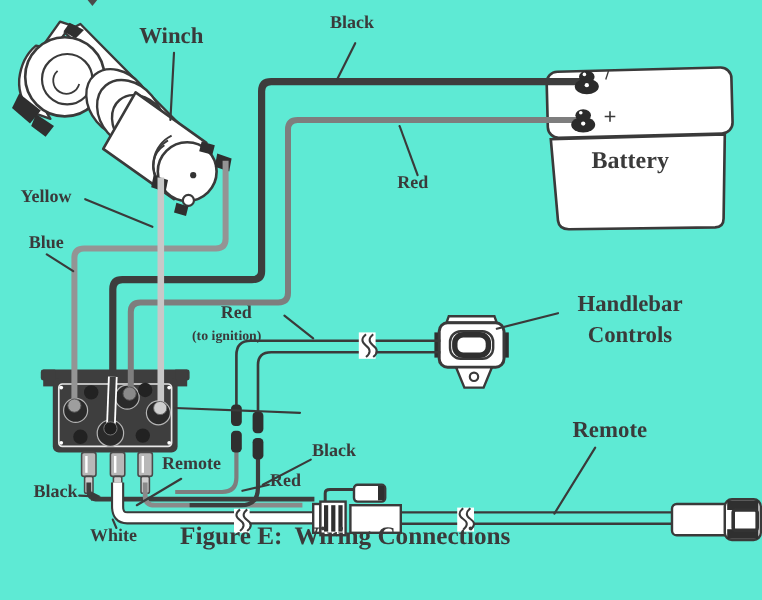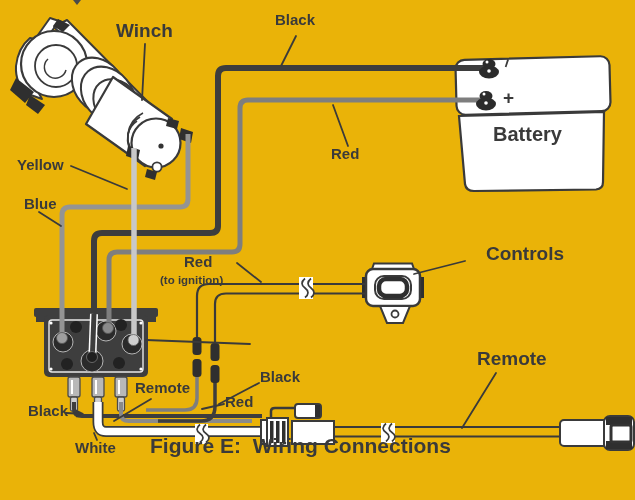--- a/index.html
+++ b/index.html
@@ -1,17 +1,17 @@
 <!DOCTYPE html>
 <html style="--line: #3a3a3a; --wire-black: #3d3d3d; --wire-red: #7e7e7e; --wire-blue: #949494; --wire-yellow: #c8c8c8; --wire-green: #8a8a8a; --solenoid-body: #3e3e3e; --spade: #b8b8b8;"><head>
 <meta charset="utf-8">
 <style>
   html,body{margin:0;padding:0;background:#fff;}
-  .stage{position:relative;width:635px;height:500px;background:#eab308;overflow:hidden;
-         font-family:Liberation Sans, sans-serif;}
+  .stage{position:relative;width:635px;height:500px;background:#5eead4;overflow:hidden;
+         font-family:Liberation Serif, serif;}
   .stage svg{position:absolute;left:0;top:0;}
   .lbl{position:absolute;font-weight:bold;color:var(--line,#3a3a3a);
        line-height:1.05;white-space:nowrap;}
   .ctr{text-align:center;white-space:normal;}
   .pre{white-space:pre;}
   .rot{display:inline-block;transform:rotate(-72deg);}
   
   .art{stroke:var(--line,#3a3a3a);fill:#fff;}
   .artn{stroke:var(--line,#3a3a3a);fill:none;}
   .blk{fill:#2f2f2f;stroke:none;}
@@ -227,20 +227,21 @@
 <div class="lbl" style="left:275px;top:12px;font-size:15px;">Black</div>
 <div class="lbl" style="left:331px;top:146px;font-size:15px;">Red</div>
 <div class="lbl" style="left:17px;top:157px;font-size:15px;text-align:right;">Yellow</div>
 <div class="lbl" style="left:24px;top:196px;font-size:15px;">Blue</div>
 <div class="lbl" style="left:493px;top:124px;font-size:20px;">Battery</div>
 <div class="lbl" style="left:503px;top:55px;font-size:16px;"><span class="rot">−</span></div>
 <div class="lbl" style="left:503px;top:88px;font-size:19px;">+</div>
 <div class="lbl" style="left:184px;top:254px;font-size:15px;">Red</div>
 <div class="lbl" style="left:160px;top:274px;font-size:11.5px;">(to ignition)</div>
 <div class="lbl ctr" style="left:452px;top:241px;width:146px;font-size:19px;line-height:26px;">
+  <div>Handlebar</div>
   <div>Controls</div>
 </div>
 <div class="lbl" style="left:477px;top:349px;font-size:19px;">Remote</div>
 <div class="lbl" style="left:135px;top:380px;font-size:15px;">Remote</div>
 <div class="lbl" style="left:28px;top:403px;font-size:15px;">Black</div>
 <div class="lbl" style="left:75px;top:440px;font-size:15px;text-align:right;">White</div>
 <div class="lbl" style="left:260px;top:369px;font-size:15px;">Black</div>
 <div class="lbl" style="left:225px;top:394px;font-size:15px;">Red</div>
 <div class="lbl pre" style="left:150px;top:435px;font-size:21px;">Figure E:  Wiring Connections</div>
 

